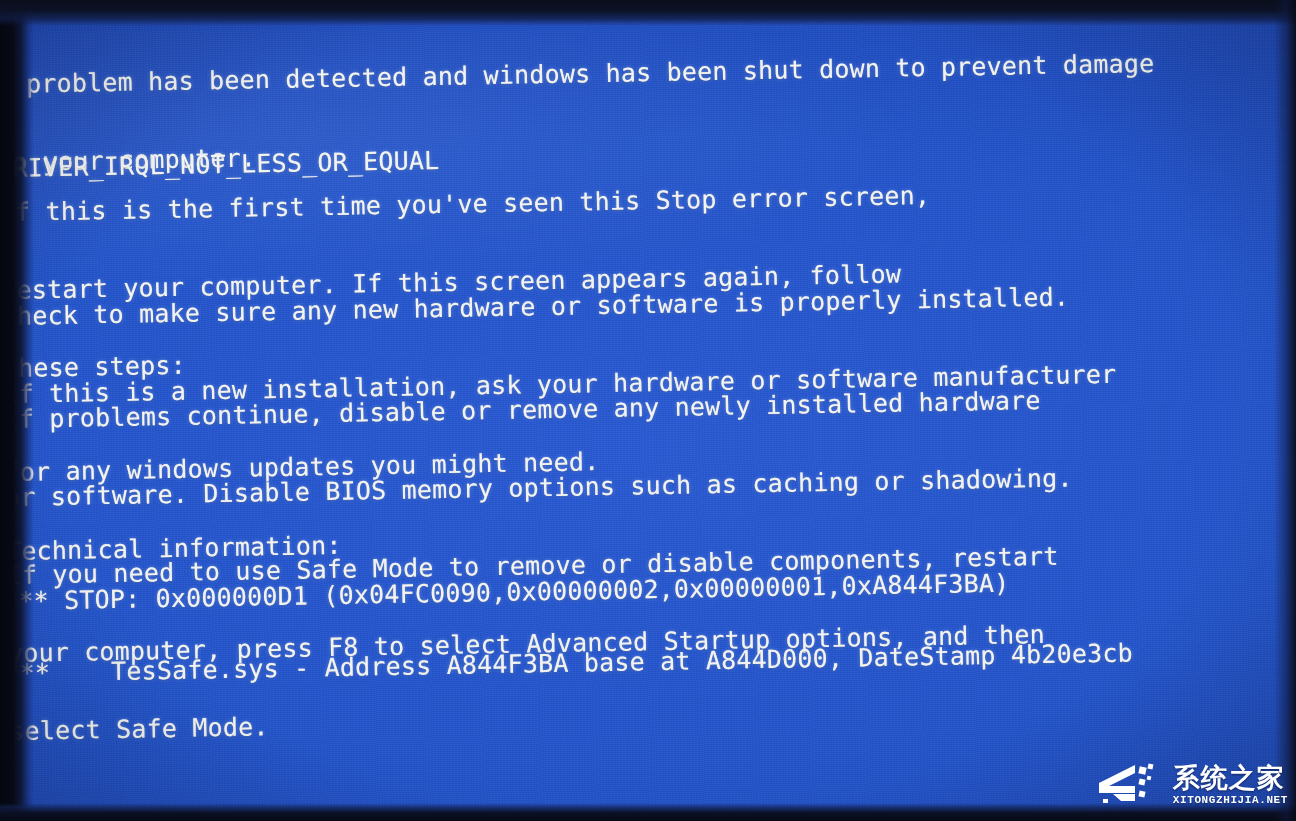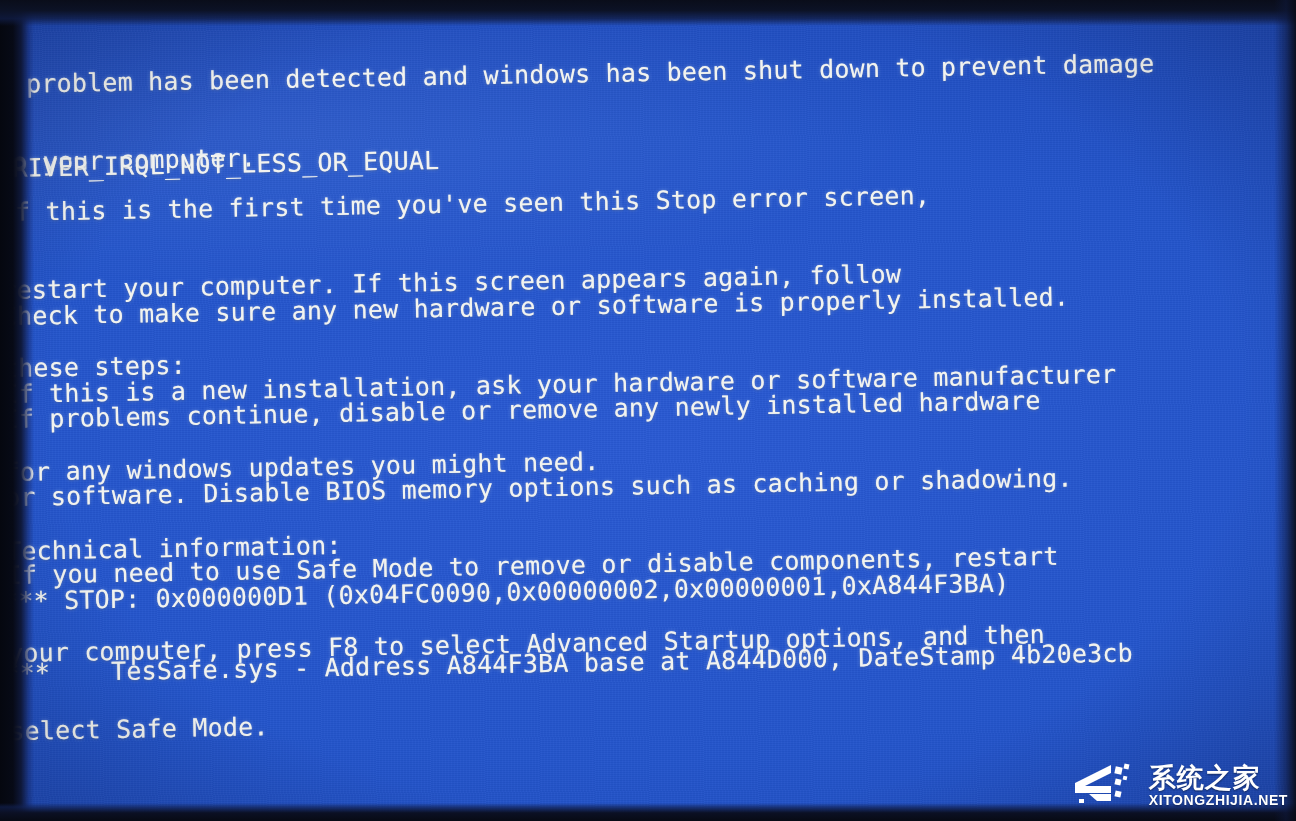--- a/index.html
+++ b/index.html
@@ -173,22 +173,22 @@
   .wm-cn {
     font-family: "DejaVu Sans", "Liberation Sans", sans-serif;
     font-size: 27px;
     font-weight: 700;
     color: #ffffff;
     line-height: 28px;
     letter-spacing: 1px;
     text-shadow: 0 1px 2px rgba(0,0,0,0.45);
   }
   .wm-en {
-    font-family: Liberation Sans, sans-serif;
-    font-size: 14px;
+    font-family: Liberation Mono, monospace;
+    font-size: 11px;
     font-weight: 700;
     color: #ffffff;
     line-height: 14px;
     letter-spacing: 0.6px;
     margin-top: 1px;
     text-shadow: 0 1px 2px rgba(0,0,0,0.45);
   }
 </style>
 </head>
 <body>

